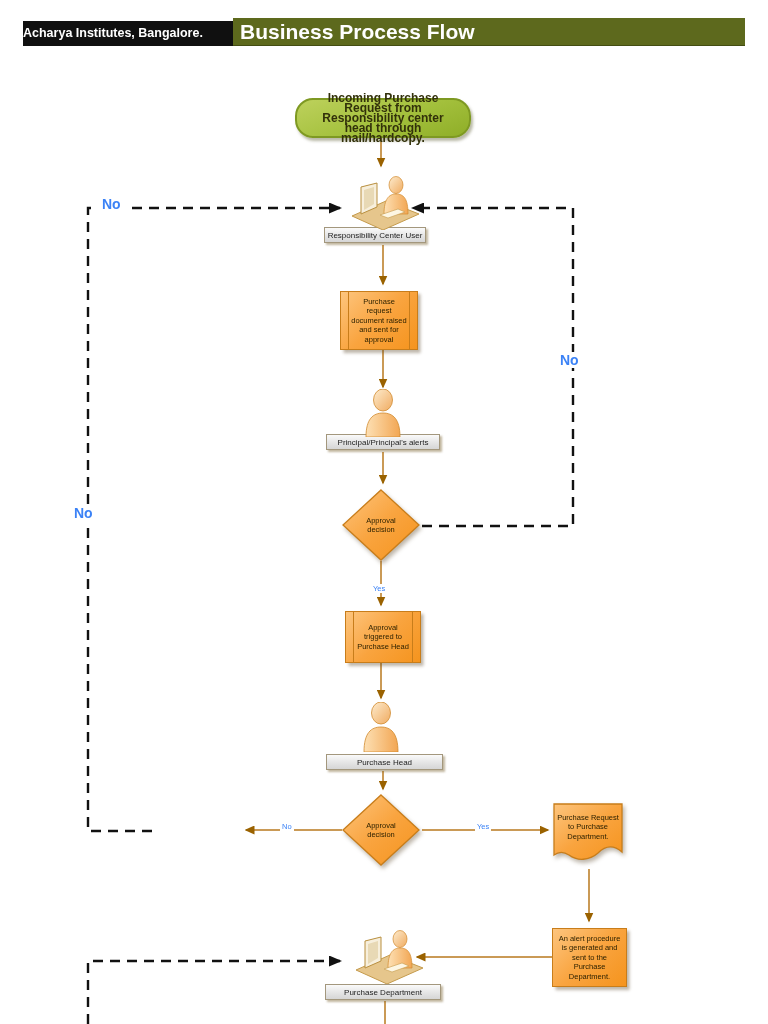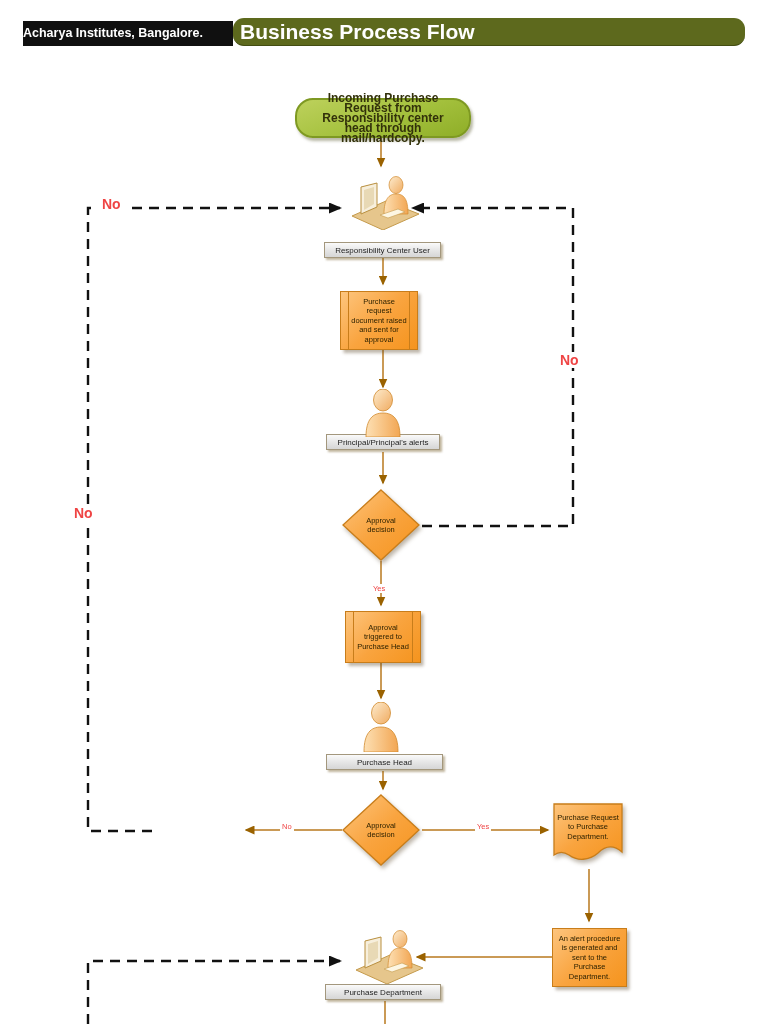--- a/index.html
+++ b/index.html
@@ -6,21 +6,21 @@
   #page{position:relative;width:768px;height:1024px;background:#fff;overflow:hidden;
         font-family:"Liberation Sans",sans-serif;}
 
   
   .hdr-black{position:absolute;left:23px;top:21px;width:210px;height:25px;
     background:var(--header-black,#101010);color:#fff;font-size:12.5px;font-weight:bold;
     line-height:25px;box-sizing:border-box;white-space:nowrap;}
   .hdr-olive{position:absolute;left:233px;top:18px;width:512px;height:28px;
     background:var(--olive,#5D691D);color:#fff;font-size:21px;font-weight:bold;
     line-height:28px;padding-left:7px;box-sizing:border-box;white-space:nowrap;
-    border-bottom:1px solid #434d12;border-radius:11px;}
+    border-bottom:1px solid #434d12;}
 
   
   #wires{position:absolute;left:0;top:0;z-index:1;}
 
   
   .shape-text{display:flex;align-items:center;justify-content:center;text-align:center;
     width:100%;height:100%;box-sizing:border-box;color:#2e2200;}
 
   .start-pill{position:absolute;left:295px;top:98px;width:172px;height:36px;z-index:2;
     background:linear-gradient(160deg,#bdd15c 0%,var(--start-green,#A3C03C) 55%,#8fae28 100%);
@@ -49,21 +49,21 @@
 
   .actor-label{position:absolute;z-index:2;height:16px;
     background:linear-gradient(180deg,#fafafa 0%,#e3e3e3 60%,#d6d6d6 100%);
     border:1px solid #a3977d;box-shadow:1.5px 2px 2px rgba(120,95,45,.45);
     font-size:8px;color:#1c1c1c;display:flex;align-items:center;justify-content:center;
     box-sizing:border-box;white-space:nowrap;}
 
   .icon{position:absolute;z-index:3;}
 
   
-  .lbl{position:absolute;z-index:4;background:#fff;color:#ef4444;text-align:center;}
+  .lbl{position:absolute;z-index:4;background:#fff;color:#3b82f6;text-align:center;}
   .lbl.small{font-size:7.5px;padding:0 2px;}
   .lbl.big-no{font-size:14px;font-weight:bold;padding:0 4px;}
 </style>
 </head>
 <body>
 
 <div id="page">
 
   <div class="hdr-black">Acharya Institutes, Bangalore.</div>
   <div class="hdr-olive">Business Process Flow</div>
@@ -118,21 +118,21 @@
   </div>
 
   <svg class="icon" style="left:346px;top:176px" width="78" height="54">
     <polygon points="6,40 40,25 73,38 37,54" fill="#e6c68c" stroke="#c49a4c" stroke-width="1"></polygon>
     <polygon points="15,11 31,7 31,31 15,38" fill="#f7efdc" stroke="#b98f3f" stroke-width="1"></polygon>
     <polygon points="18,14 28,11 28,28 18,34" fill="#e8d9b5"></polygon>
     <ellipse cx="50" cy="9" rx="7" ry="8.5" fill="url(#gHead)" stroke="#d18a2e" stroke-width=".7"></ellipse>
     <path d="M38,38 C38,23 43,18 50,18 C58,18 62,23 62,38 Z" fill="url(#gBody)" stroke="#d18a2e" stroke-width=".7"></path>
     <polygon points="34,39 52,33 59,36 42,42" fill="#fdf6e3" stroke="#c49a4c" stroke-width=".6"></polygon>
   </svg>
-  <div class="actor-label" style="left:324px;top:242px;width:117px">Responsibility Center User</div>
+  <div class="actor-label" style="left:324px;top:227px;width:102px">Responsibility Center User</div>
 
   <div class="proc predefined" style="left:340px;top:291px;width:76px;height:57px">
     <div class="shape-text">Purchase request document raised and sent for approval</div>
   </div>
 
   <svg class="icon" style="left:362px;top:389px" width="42" height="48">
     <ellipse cx="21" cy="11" rx="9.5" ry="11" fill="url(#gHead)" stroke="#d18a2e" stroke-width=".8"></ellipse>
     <path d="M4,48 C4,30 11,24 21,24 C31,24 38,30 38,48 Z" fill="url(#gBody)" stroke="#d18a2e" stroke-width=".8"></path>
   </svg>
   <div class="actor-label" style="left:326px;top:434px;width:114px">Principal/Principal's alerts</div>

